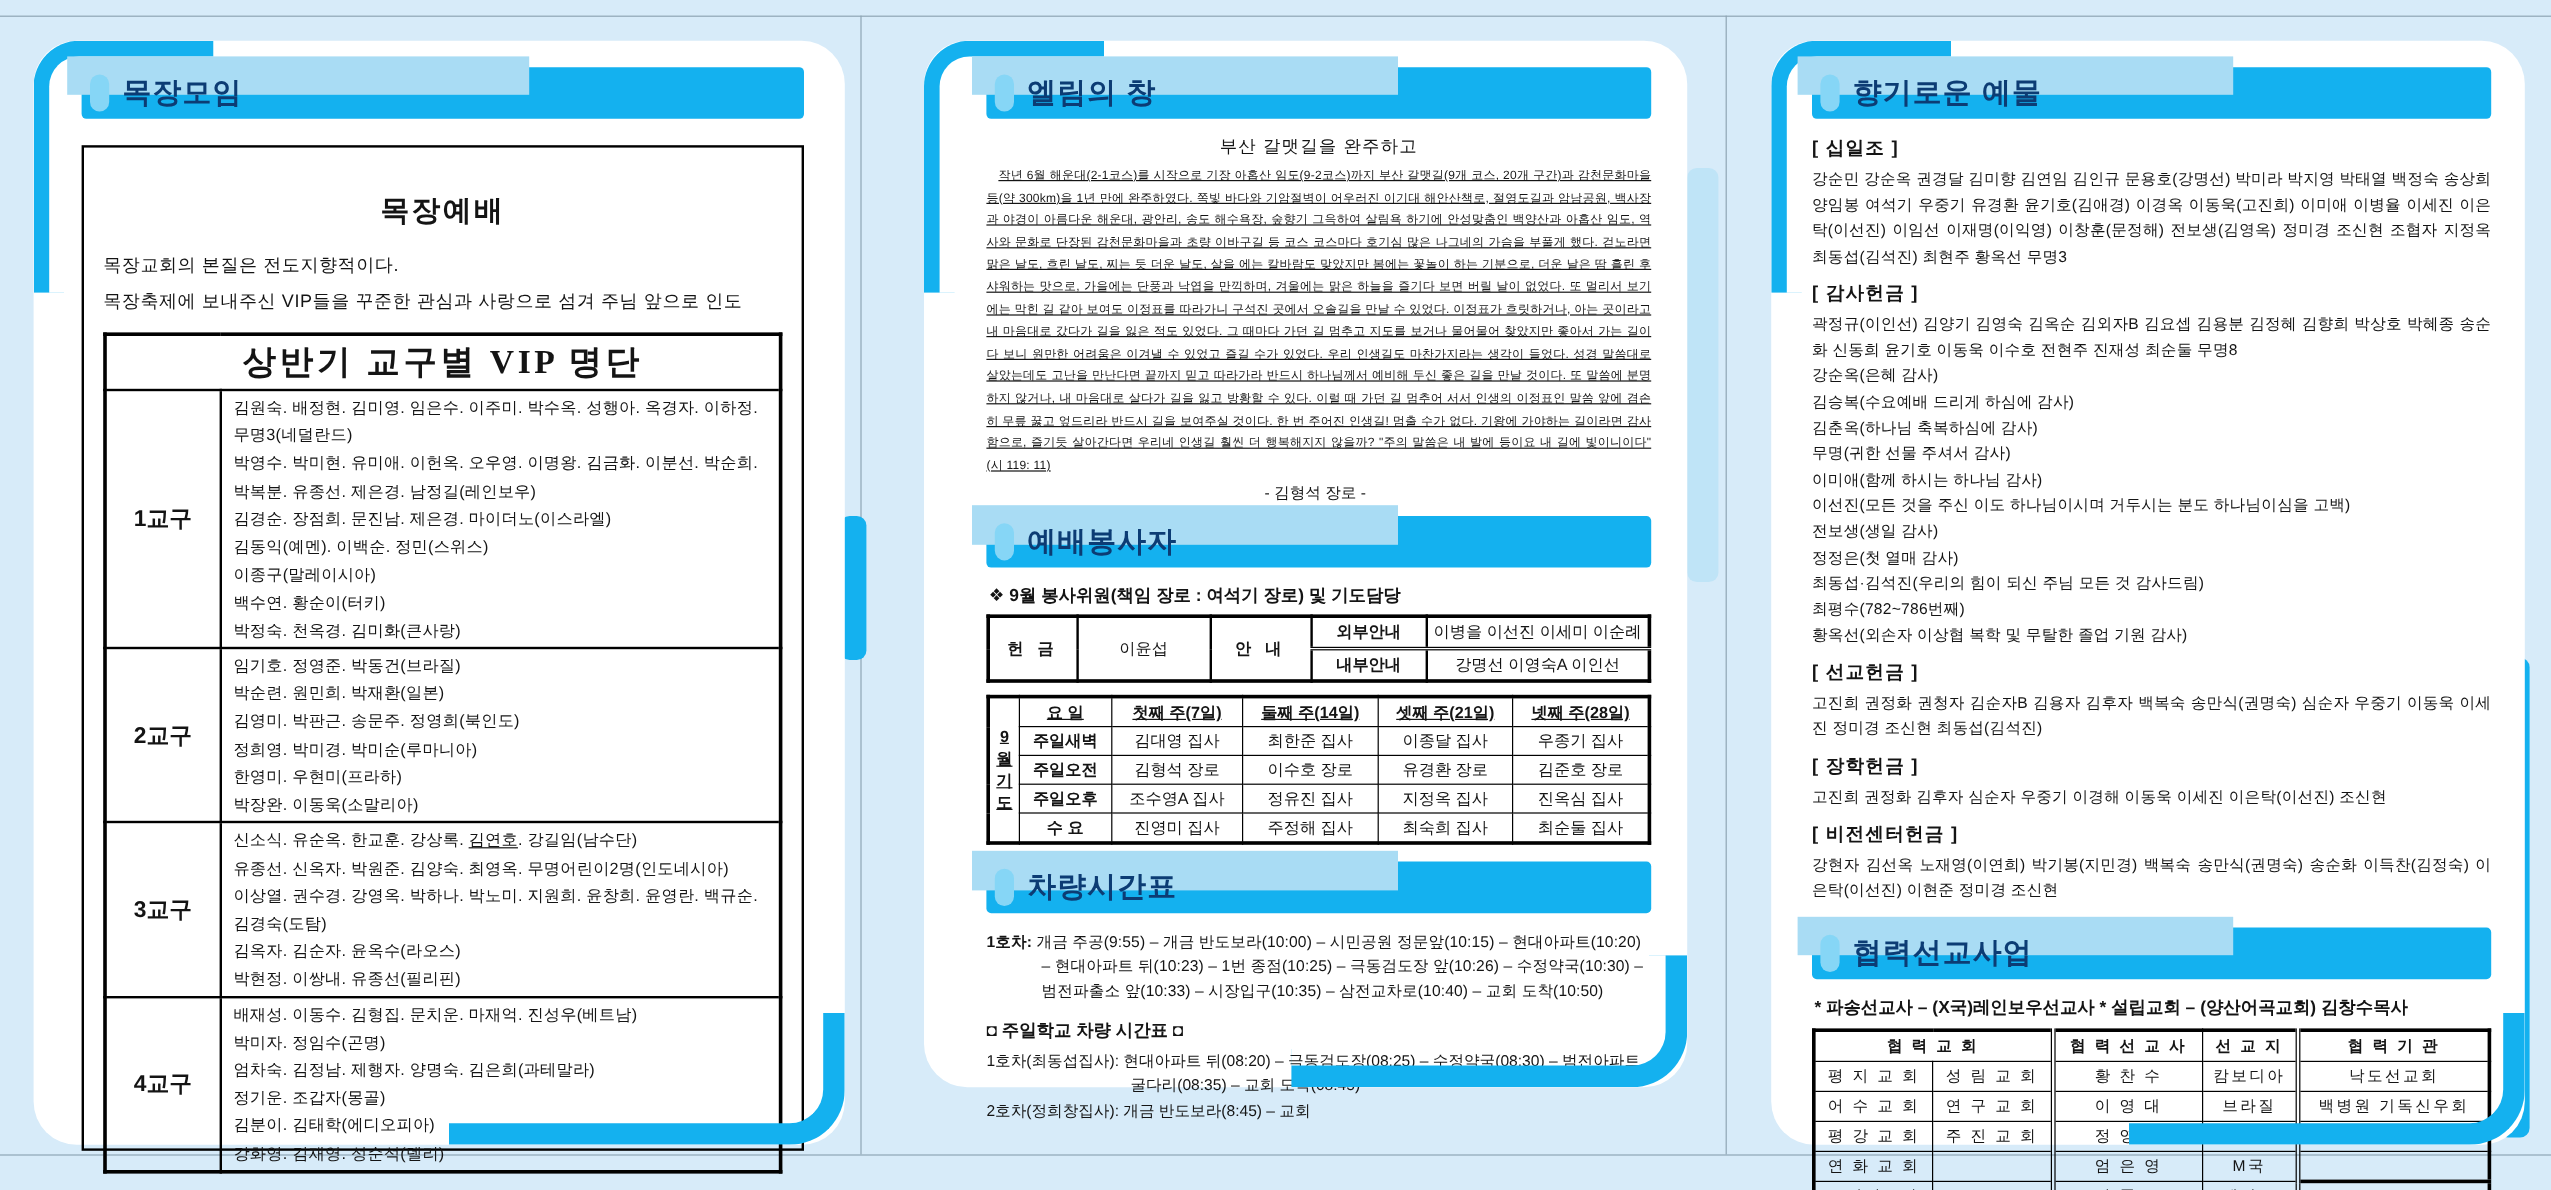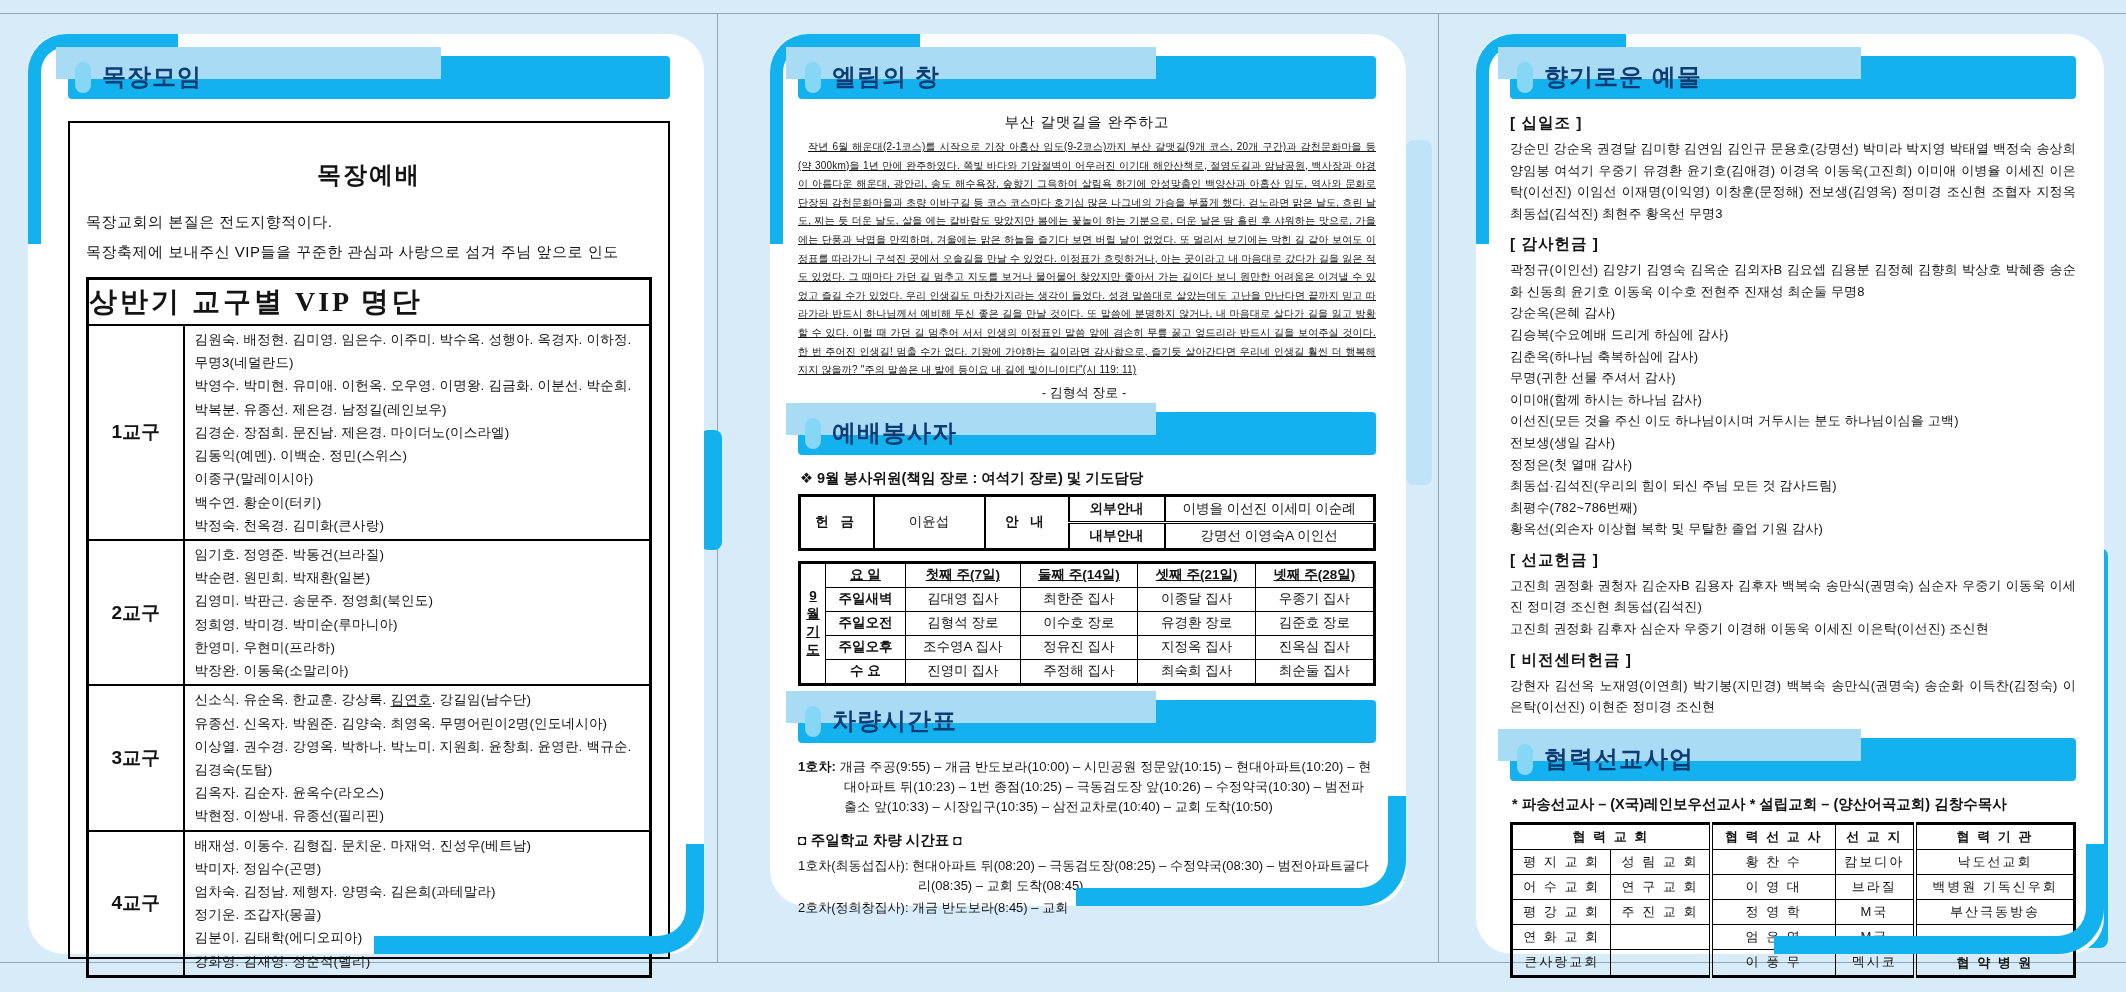--- a/index.html
+++ b/index.html
@@ -10,21 +10,21 @@
   html,body{width:2126px;}
   body{font-family:"Liberation Sans","DejaVu Sans",sans-serif; color:var(--ink);}
   .page{position:relative; width:2126px; height:992px; background:var(--bg); overflow:hidden;}
   .rule{position:absolute; left:0; right:0; height:1px; background:var(--line);}
   .rule.top{top:13px;} .rule.bottom{top:962px;}
   .fold{position:absolute; top:13px; bottom:30px; width:1px; background:var(--line);}
   .fold.f1{left:717px;} .fold.f2{left:1438px;}
 
   .panel{position:absolute; background:#fff; border-radius:36px;}
   .p-left {left:28px;  top:34px; width:676px; height:920px; padding:16px 34px 10px 40px;}
-  .p-mid  {left:770px; top:34px; width:636px; height:872px; padding:16px 30px 10px 28px;}
+  .p-mid  {left:770px; top:34px; width:636px; height:872px; padding:16px 30px 10px 52px;}
   .p-right{left:1476px;top:34px; width:628px; height:920px; padding:16px 28px 10px 34px;}
 
   
   .tl{position:absolute; top:0; left:0; width:150px; height:210px;
       border-top:13px solid var(--accent); border-left:13px solid var(--accent);
       border-top-left-radius:38px; pointer-events:none;}
   .br{position:absolute; bottom:0; right:0; width:330px; height:110px;
       border-bottom:18px solid var(--accent); border-right:18px solid var(--accent);
       border-bottom-right-radius:46px; pointer-events:none;}
   .bar{position:absolute; border-radius:8px; pointer-events:none;}
@@ -42,21 +42,21 @@
        background:#86d6f6; border-radius:8px;}
   .sec>span{position:relative; z-index:1;}
 
   
   .bigbox{border:2px solid #000; padding:26px 16px 12px 16px; margin-top:22px; height:838px;}
   .boxtitle{text-align:center; font-weight:bold; font-size:24px; letter-spacing:2px; margin:10px 0 16px 0;}
   .intro div{font-size:15px; line-height:2.0; letter-spacing:.5px; text-align:justify;}
   table.vip{border-collapse:collapse; width:100%; margin-top:10px; border:3px solid #000;}
   table.vip th, table.vip td{border:2px solid #000; vertical-align:middle;}
   .vip-title{font-family:"Liberation Serif","DejaVu Serif",serif; font-weight:bold;
-       font-size:28px; letter-spacing:3px; text-align:left; padding:3px 0;}
+       font-size:28px; letter-spacing:3px; text-align:center; padding:3px 0;}
   td.vip-group{width:96px; text-align:center; font-weight:bold; font-size:19px;}
   td.vip-lines{padding:2px 10px; font-size:13.5px; line-height:1.72; letter-spacing:.2px;}
   td.vip-lines u{text-underline-offset:2px;}
 
   
   .essay-title{text-align:center; font-size:14.5px; letter-spacing:1px; margin:2px 0 6px 0;}
   .essay-body{font-size:10px; line-height:18.6px; text-align:justify; letter-spacing:.2px; text-indent:10px;text-decoration:underline;}
   .essay-sign{text-align:center; font-size:13px; margin:4px 6px 10px 0;}
   .subtitle{font-weight:bold; font-size:14.5px; margin:2px 0 6px 2px;}
   table.serv{border-collapse:collapse; width:100%; border:3px solid #000; margin-bottom:10px;}
@@ -258,20 +258,21 @@
         <div class="offer-line">무명(귀한 선물 주셔서 감사)</div>
         <div class="offer-line">이미애(함께 하시는 하나님 감사)</div>
         <div class="offer-line">이선진(모든 것을 주신 이도 하나님이시며 거두시는 분도 하나님이심을 고백)</div>
         <div class="offer-line">전보생(생일 감사)</div>
         <div class="offer-line">정정은(첫 열매 감사)</div>
         <div class="offer-line">최동섭·김석진(우리의 힘이 되신 주님 모든 것 감사드림)</div>
         <div class="offer-line">최평수(782~786번째)</div>
         <div class="offer-line">황옥선(외손자 이상협 복학 및 무탈한 졸업 기원 감사)</div>
         <div class="offer-title">[ 선교헌금 ]</div>
         <div class="offer-line">고진희 권정화 권청자 김순자B 김용자 김후자 백복숙 송만식(권명숙) 심순자 우중기 이동욱 이세진 정미경 조신현 최동섭(김석진)</div>
+        <div class="offer-title">[ 장학헌금 ]</div>
         <div class="offer-line">고진희 권정화 김후자 심순자 우중기 이경해 이동욱 이세진 이은탁(이선진) 조신현</div>
         <div class="offer-title">[ 비전센터헌금 ]</div>
         <div class="offer-line">강현자 김선옥 노재영(이연희) 박기봉(지민경) 백복숙 송만식(권명숙) 송순화 이득찬(김정숙) 이은탁(이선진) 이현준 정미경 조신현</div>
       </div>
     <div class="sec" style="margin-top:20px"><span>협력선교사업</span></div>
     <div class="mission-sub">* 파송선교사 – (X국)레인보우선교사  * 설립교회 – (양산어곡교회) 김창수목사</div>
     <table class="mission">
       <thead id="mission-head">
           <tr>
             <th colspan="2">협 력 교 회</th>

